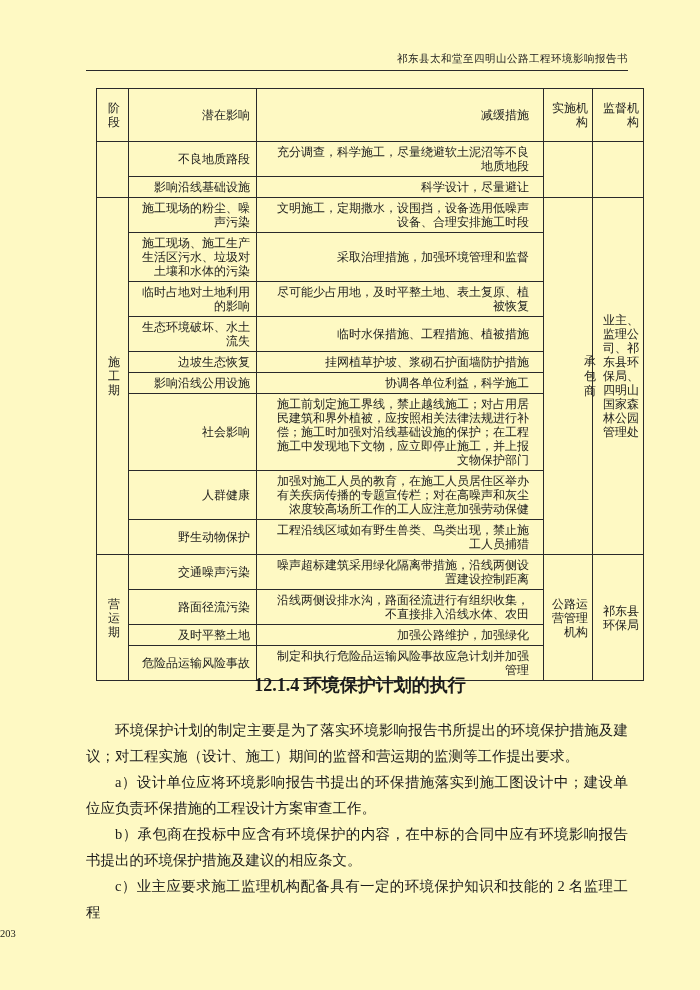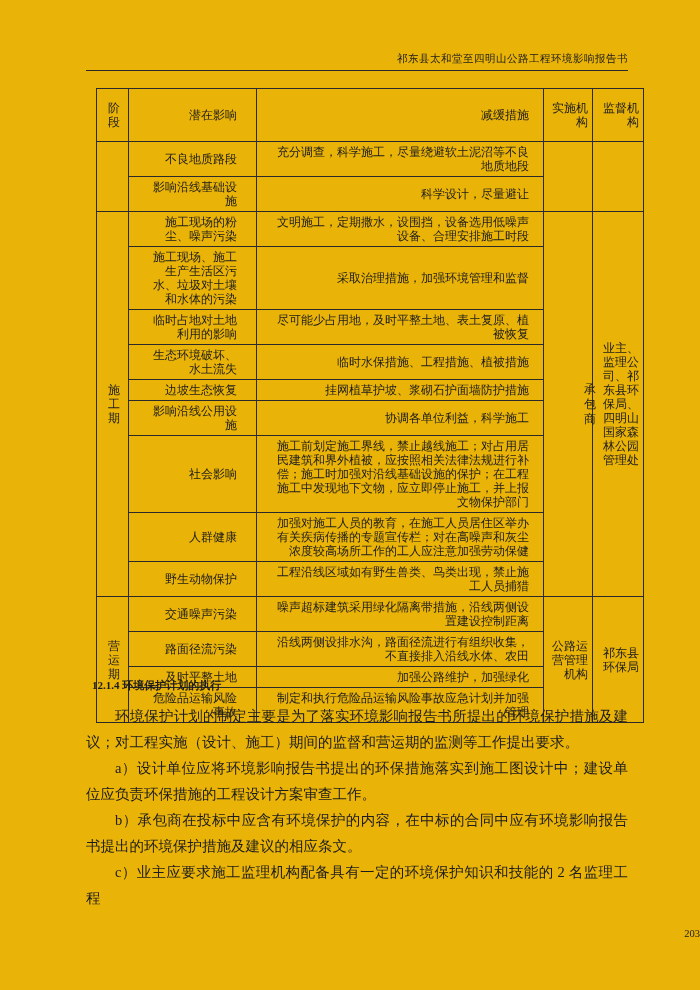--- a/index.html
+++ b/index.html
@@ -1,20 +1,20 @@
 <!DOCTYPE html>
 <html><head>
 <meta charset="utf-8">
 <style>
   html,body { margin:0; padding:0; background:#e8e8e8; }
   .page {
     position:relative;
     width:700px; height:990px;
     margin:0 auto;
-    background:#eab308;
+    background:#fef9c3;
     font-family:"Liberation Serif","DejaVu Serif",serif;
     color:#1c1c1c;
     overflow:hidden;
   }
   
   .doc-header {
     position:absolute; left:86px; right:72px; top:52px;
     text-align:right;
     font-size:10.5px; letter-spacing:0.5px;
     border-bottom:1.5px solid #2a2a2a;
@@ -30,44 +30,44 @@
     text-align:right;
   }
   table.env-table td, table.env-table th {
     border:1.4px solid #2a2a2a;
     vertical-align:middle;
     font-weight:normal;
     padding:3px 2px;
     word-break:break-word;
   }
   table.env-table .c0 { padding:3px 8px; }   
-  table.env-table .c1 { padding:3px 19px; }
+  table.env-table .c1 { padding:3px 6px; }
   table.env-table .c2 { padding:3px 14px; }
   table.env-table .c3 { padding:12px 4px; }
   table.env-table .c4 { padding:3px 4px; }
   .stack {
     display:inline-block; width:12px;
     word-break:break-all; line-height:15px;margin-left:36px;
   }
   
   .body-text {
     position:absolute; left:86px; width:542px; top:674px;
     font-size:14.5px; line-height:26px;
     text-align:justify;
   }
   .body-text h2 {
-    font-size:11px; font-weight:bold;
-    margin:0 0 7px 0; padding-left:6px;
-    line-height:22px; text-align:left;
+    font-size:18px; font-weight:bold;
+    margin:0 0 21px 0; padding-left:6px;
+    line-height:22px; text-align:center;
   }
   .body-text p { margin:0; text-indent:2em; }
   
   .page-number {
     position:absolute; left:0; right:0; top:928px;
-    text-align:right; font-size:10.5px;
+    text-align:left; font-size:10.5px;
   }
 </style>
 </head>
 <body>
 
 <div class="page">
 
   <div class="doc-header">
     <span>祁东县太和堂至四明山公路工程环境影响报告书</span>
   </div>

